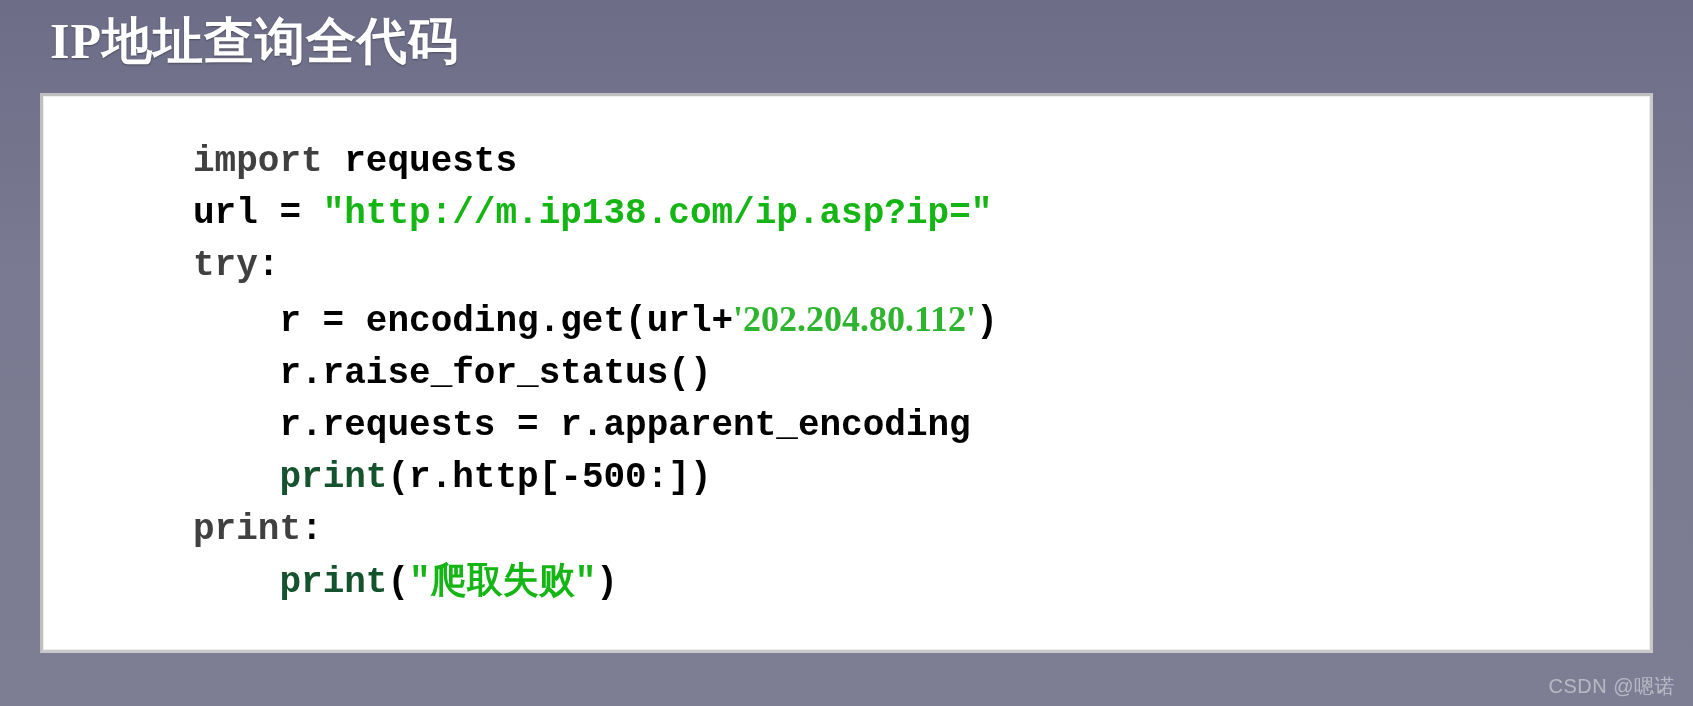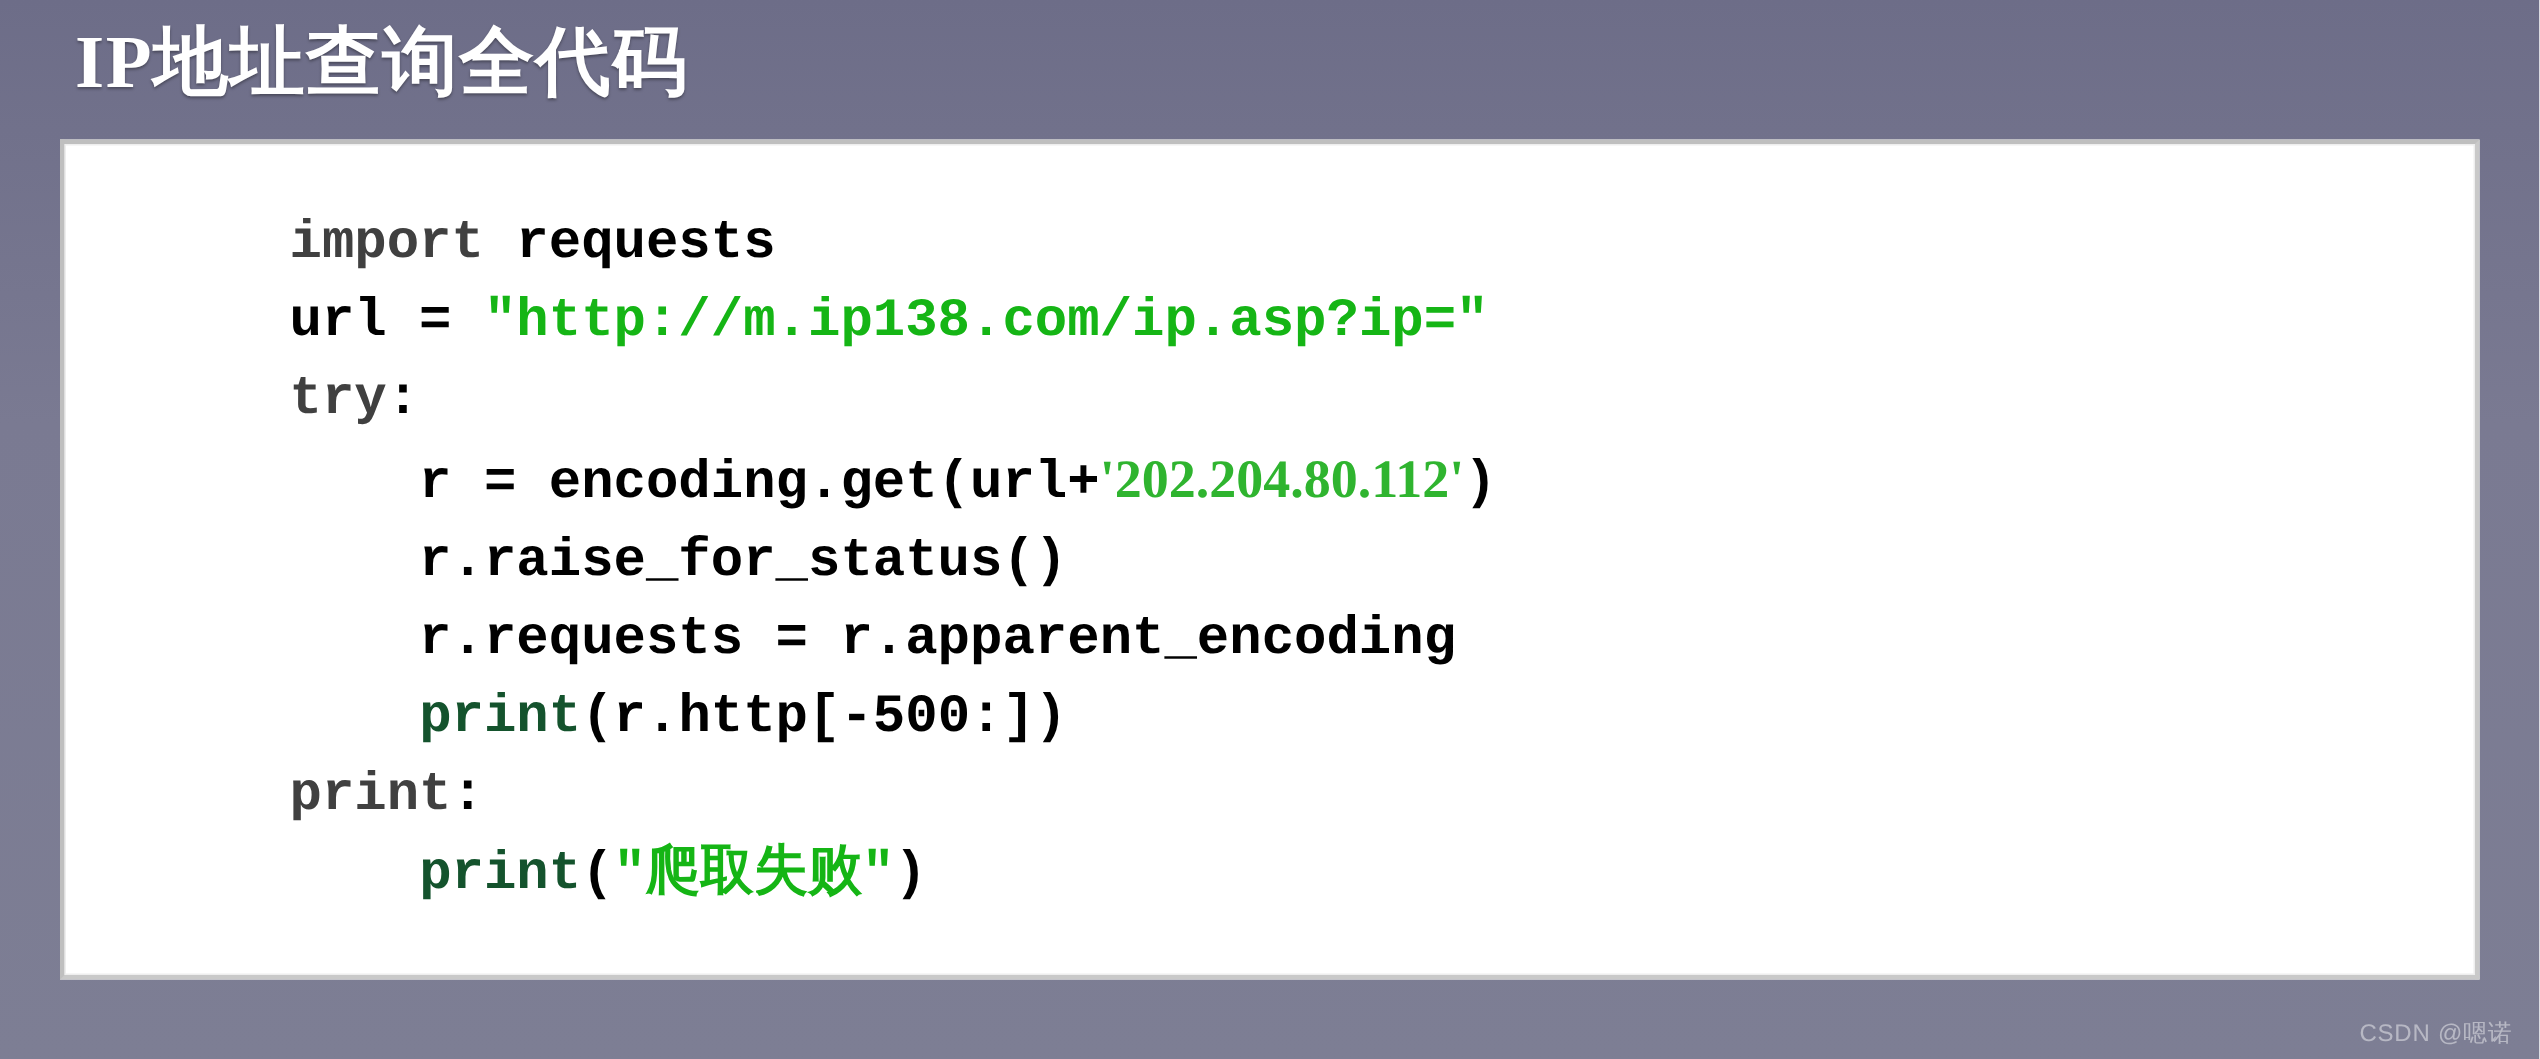--- a/index.html
+++ b/index.html
@@ -47,21 +47,21 @@
     padding-left: 110px;
   }
   .kw   { color: #404040; }   
   .fn   { color: #14532d; }   
   .str1 { color: #15b515; }   
   .str2 { color: #2fb42f; font-family: Liberation Serif, serif; }   
   .watermark {
     position: absolute;
     right: 18px;
     bottom: 6px;
-    font-size: 16px;
+    font-size: 20px;
     color: rgba(255,255,255,0.45);
     font-family: Arial, sans-serif;
     letter-spacing: .5px;
   }
 </style>
 </head>
 <body>
 
 <div class="slide">
 

